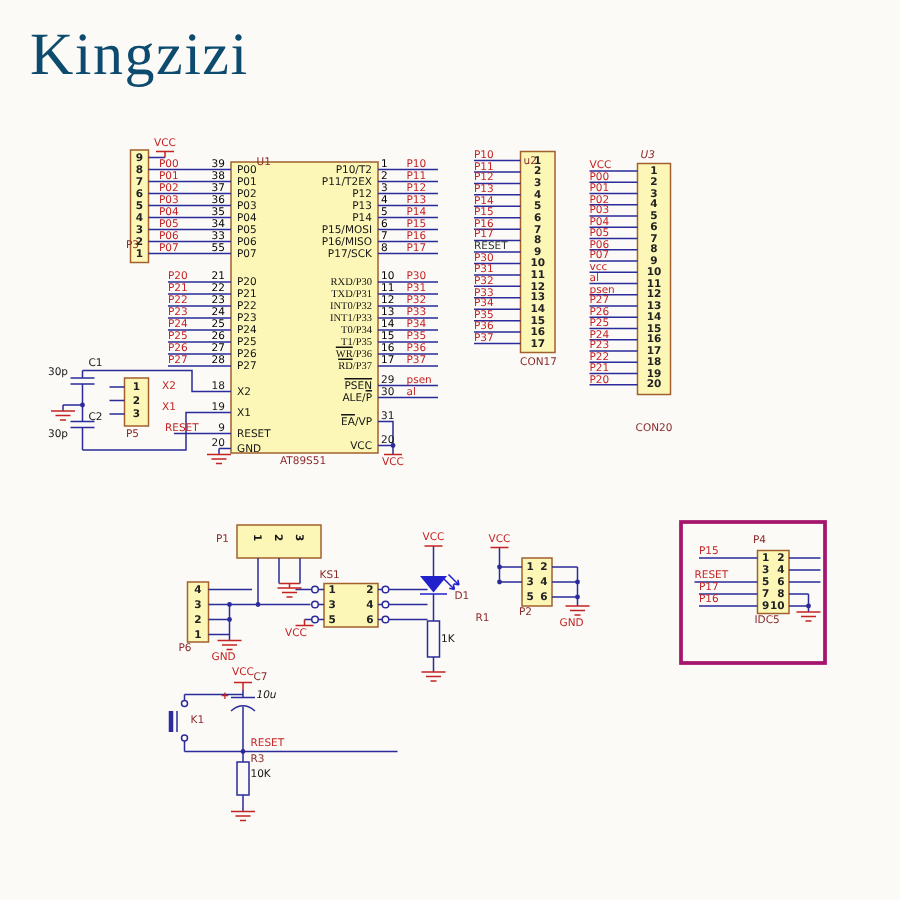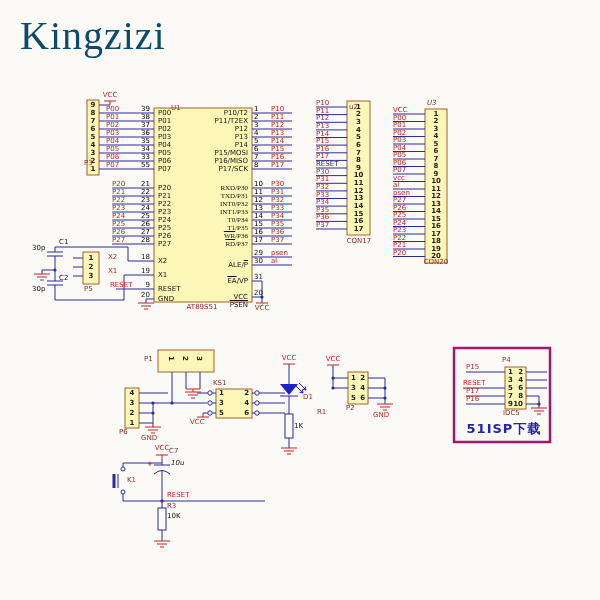--- a/index.html
+++ b/index.html
@@ -5,21 +5,21 @@
   html,body{margin:0;padding:0;}
   #canvas{position:relative;width:600px;height:600px;background:#fbfaf7;overflow:hidden;
     font-family:"DejaVu Sans",sans-serif;}
   #schem-svg{position:absolute;left:0;top:0;}
   .t{position:absolute;font-size:7px;line-height:7px;color:#141414;white-space:nowrap;}
   .red{color:#c42323;}
   .ref{color:#8a2a2a;}
   .bold{font-weight:bold;}
   .ctr{text-align:center;}
   .rt{text-align:right;}
-  .ov{text-decoration:overline;margin-top:48px;}
+  .ov{text-decoration:overline;}
   .stack{position:absolute;--rh:8px;}
   .stack .r{height:var(--rh);line-height:7px;font-size:7px;white-space:nowrap;}
   .stack.red .r{color:#c42323;}
   .stack.nums .r{color:#222;font-weight:bold;}
   .stack.names .r{color:#141414;}
   .stack.rt .r{text-align:right;}
   .stack.ctr .r{text-align:center;}
   .two{display:flex;justify-content:space-between;padding:0 3px;box-sizing:border-box;}
   [data-name="con17-nets"] .r:nth-child(9){color:#333;}
   #logo{position:absolute;left:20px;top:12px;font-family:"Liberation Serif",serif;
@@ -390,21 +390,21 @@
       <div class="r" data-name="pin-number">12</div>
       <div class="r" data-name="pin-number">13</div>
       <div class="r" data-name="pin-number">14</div>
       <div class="r" data-name="pin-number">15</div>
       <div class="r" data-name="pin-number">16</div>
       <div class="r" data-name="pin-number">17</div>
       <div class="r" data-name="pin-number">18</div>
       <div class="r" data-name="pin-number">19</div>
       <div class="r" data-name="pin-number">20</div>
     </div>
-  <div class="t ref ctr" style="left:419px;top:259px;width:34px;" data-name="con20-part">CON20</div>
+  <div class="t ref ctr" style="left:419px;top:282px;width:34px;" data-name="con20-part">CON20</div>
 
   <div class="t" style="left:59px;top:239px;" data-name="cap-ref">C1</div>
   <div class="t" style="left:32px;top:245px;" data-name="cap-value">30p</div>
   <div class="t" style="left:59px;top:275px;" data-name="cap-ref">C2</div>
   <div class="t" style="left:32px;top:286px;" data-name="cap-value">30p</div>
   <div class="stack nums ctr" style="left:83px;top:254.5px;width:16px;--rh:9px;" data-name="p5-pins">
 
   <div class="r" data-name="pin-number">1</div>
       <div class="r" data-name="pin-number">2</div>
       <div class="r" data-name="pin-number">3</div>
@@ -499,15 +499,14 @@
       <div class="r two" data-name="pin-row">
         <span>9</span>
         <span>10</span>
       </div>
     </div>
   <div class="t ref" style="left:503px;top:410px;" data-name="p4-part">IDC5</div>
   <div class="t red" style="left:466px;top:364px;" data-name="net-label">P15</div>
   <div class="t red" style="left:463px;top:380px;" data-name="net-label">RESET</div>
   <div class="t red" style="left:466px;top:388px;" data-name="net-label">P17</div>
   <div class="t red" style="left:466px;top:396px;" data-name="net-label">P16</div>
-  <div id="isp-title" data-name="isp-title">51ISP下载</div>
 
 </div>
 
 </body></html>

